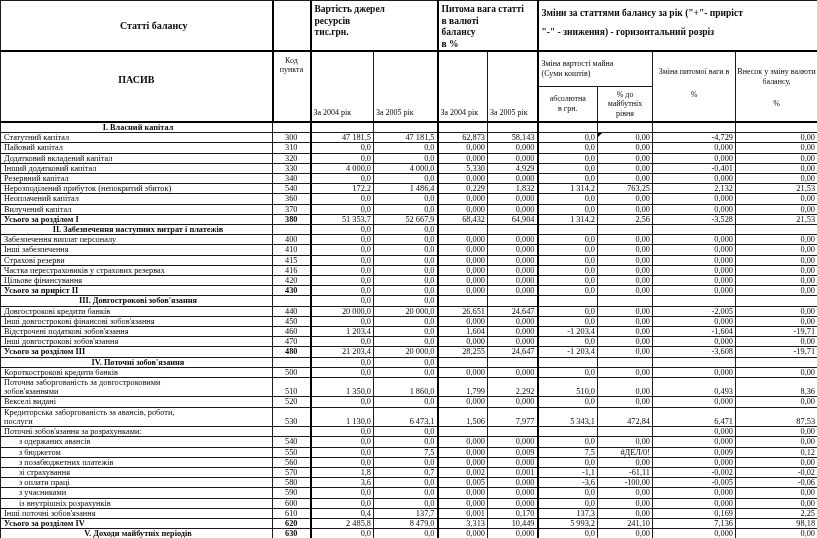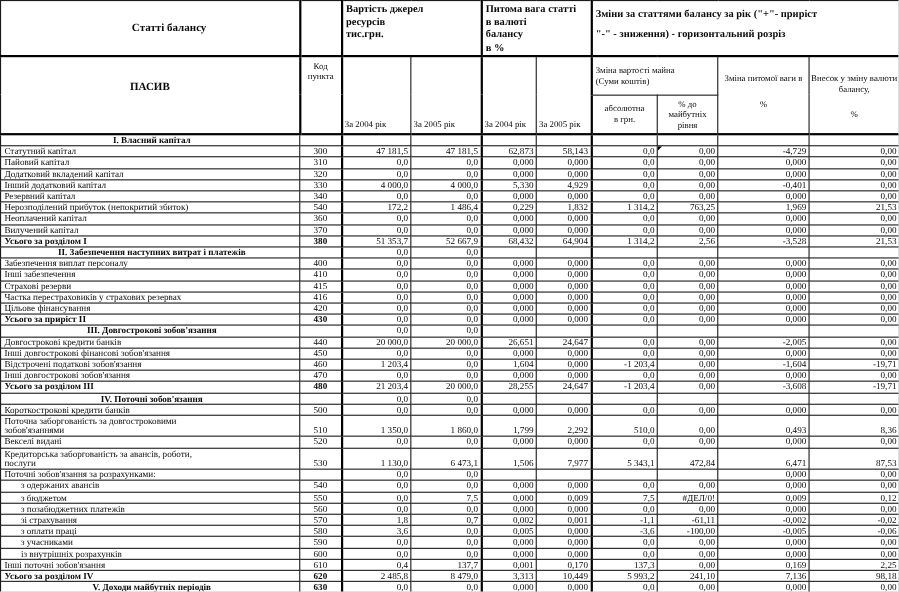--- a/index.html
+++ b/index.html
@@ -181,21 +181,21 @@
         </tr>
         <tr class="r-item">
           <td class="c-label">Нерозподілений прибуток (непокритий збиток)</td>
           <td class="c-code">540</td>
           <td class="c-num c0 bl2">172,2</td>
           <td class="c-num c1">1 486,4</td>
           <td class="c-num c2 bl2">0,229</td>
           <td class="c-num c3">1,832</td>
           <td class="c-num c4 bl2">1 314,2</td>
           <td class="c-num c5">763,25</td>
-          <td class="c-num c6">1,969</td>
+          <td class="c-num c6">2,132</td>
           <td class="c-num c7">21,53</td>
         </tr>
         <tr class="r-item">
           <td class="c-label">Неоплачений капітал</td>
           <td class="c-code">360</td>
           <td class="c-num c0 bl2">0,0</td>
           <td class="c-num c1">0,0</td>
           <td class="c-num c2 bl2">0,000</td>
           <td class="c-num c3">0,000</td>
           <td class="c-num c4 bl2">0,0</td>

